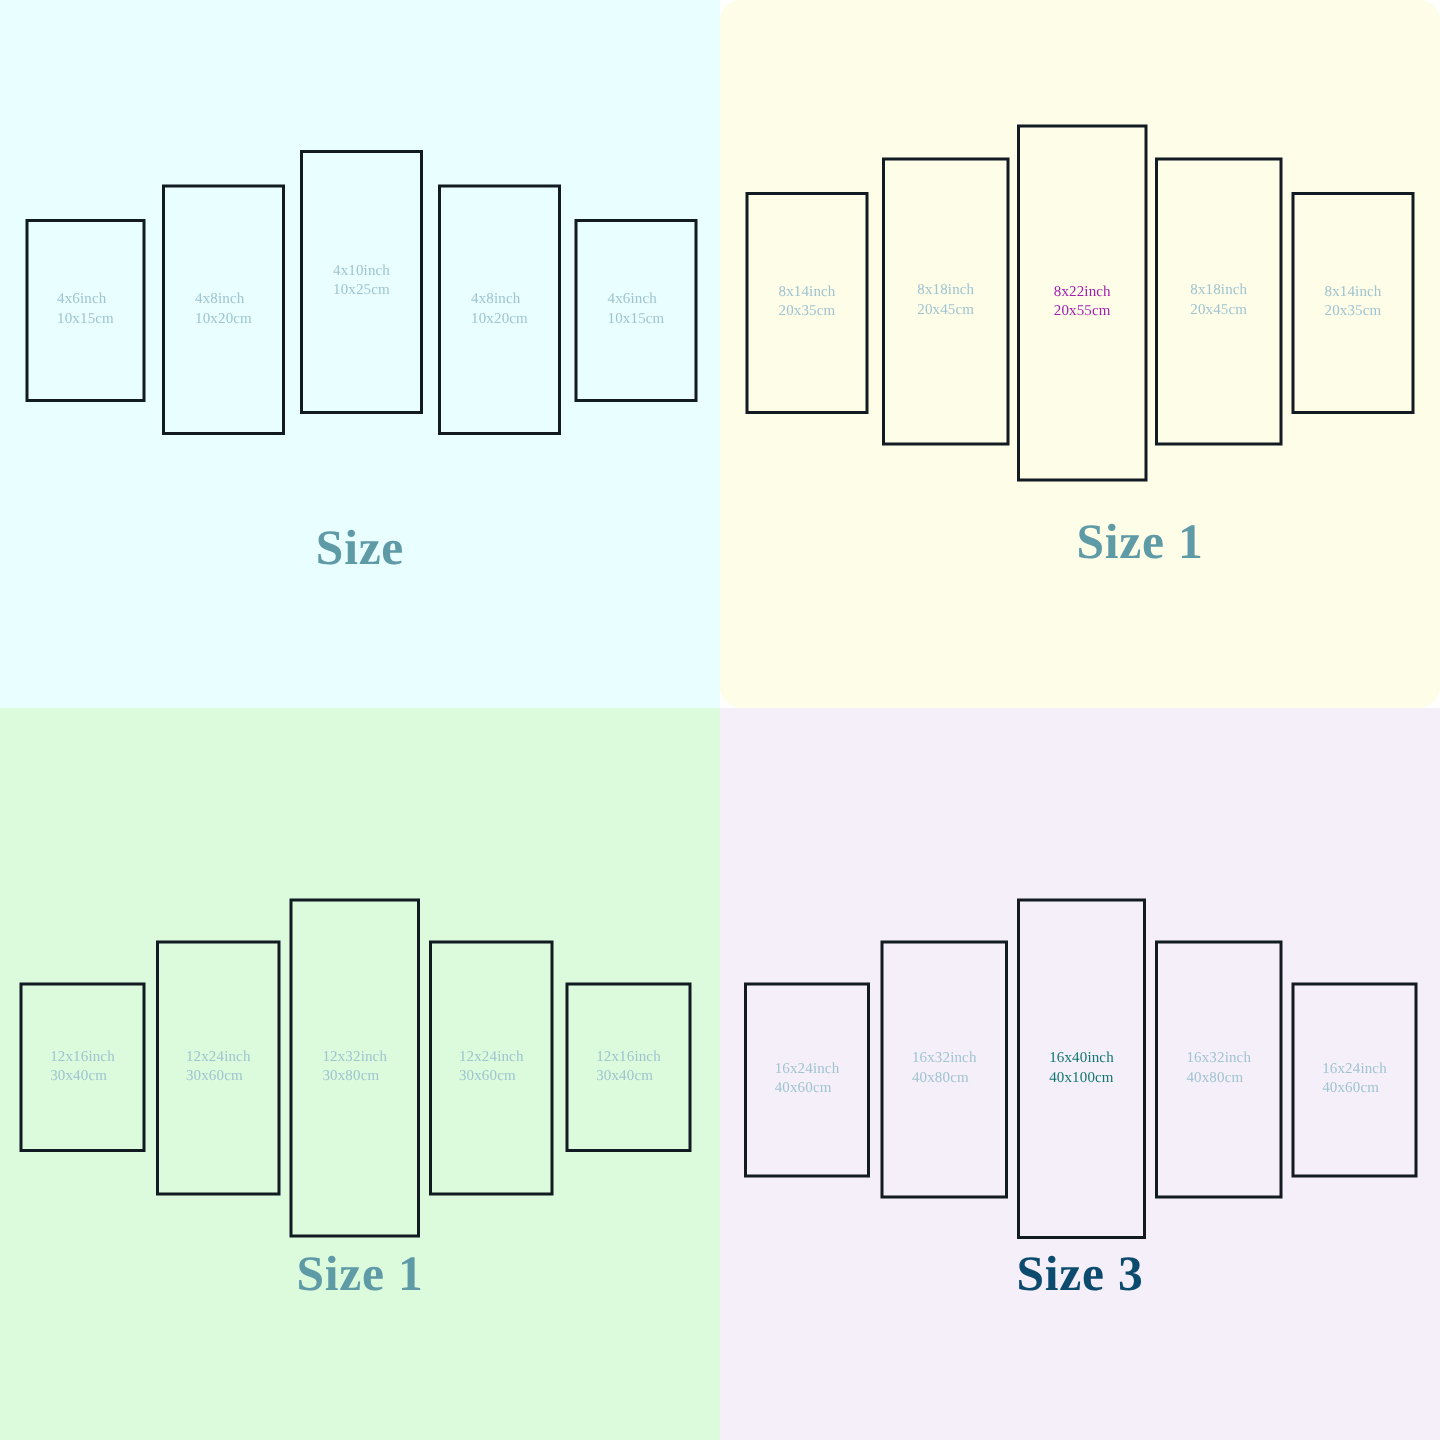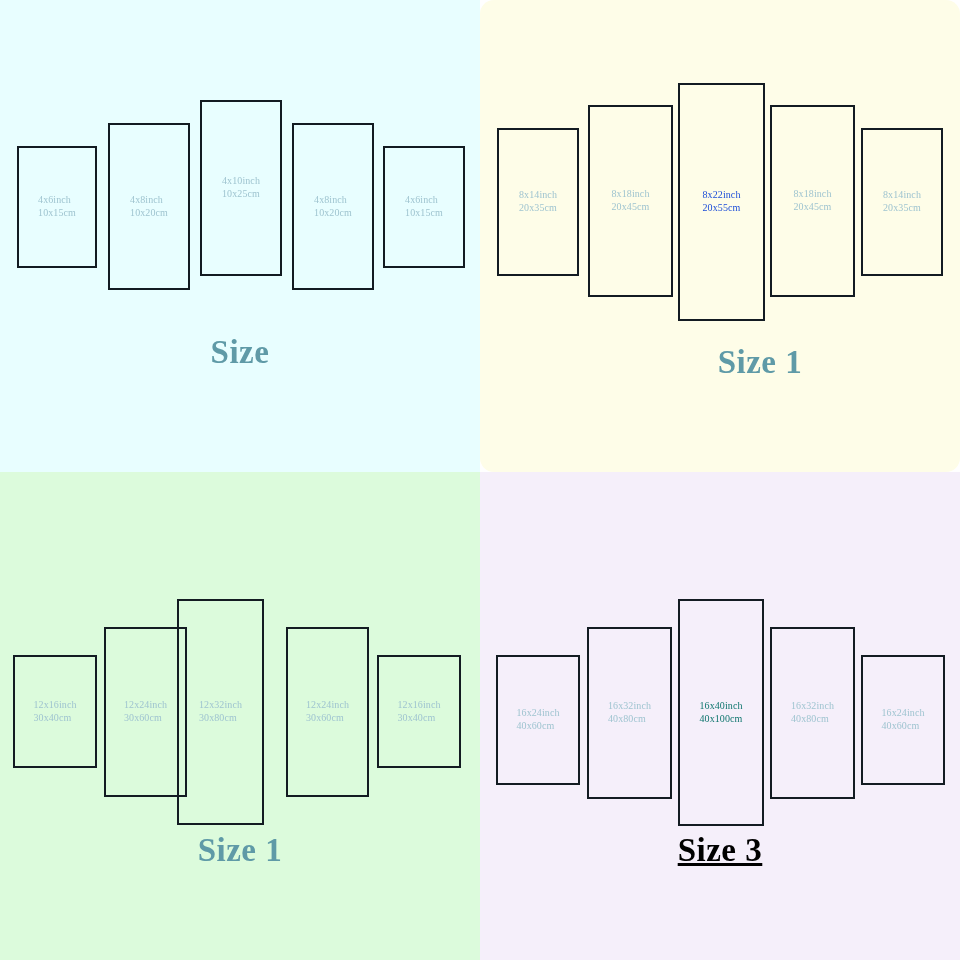--- a/index.html
+++ b/index.html
@@ -62,21 +62,21 @@
     width: 480px;
     text-align: center;
     color: #5f9aa7;
     font-family: "Liberation Serif", serif;
     font-weight: bold;
     font-size: 33px;
     letter-spacing: 0.5px;
     user-select: none;
   }
   
-  .q-tl .group-title { top: 334px; left: 0px; }
+  .q-tl .group-title { top: 348px; left: 0px; }
   .q-tr .group-title { top: 344px; left: 0px; margin-left: 40px; }
   .q-bl .group-title { top: 360px; left: 0px; }
   .q-br .group-title { top: 360px; left: 0px; }
 
   .q-bl .panel-group,
   .q-br .panel-group { top: 16px; }
 </style>
 </head>
 <body>
 
@@ -135,21 +135,21 @@
       </div>
 
       <div class="panel" style="left: 108px; top: 105px; width: 85px; height: 192px; border-color: rgb(19, 27, 34);">
         <div class="panel-label" style="color: rgb(159, 196, 208);">
           <span class="ln">8x18inch</span>
           <span class="ln">20x45cm</span>
         </div>
       </div>
 
       <div class="panel" style="left: 198px; top: 83px; width: 87px; height: 238px; border-color: rgb(19, 27, 34);">
-        <div class="panel-label" style="color: #1d4ed8;">
+        <div class="panel-label" style="color: #a21caf;">
           <span class="ln">8x22inch</span>
           <span class="ln">20x55cm</span>
         </div>
       </div>
 
       <div class="panel" style="left: 290px; top: 105px; width: 85px; height: 192px; border-color: rgb(19, 27, 34);">
         <div class="panel-label" style="color: rgb(159, 196, 208);">
           <span class="ln">8x18inch</span>
           <span class="ln">20x45cm</span>
         </div>
@@ -176,21 +176,21 @@
         </div>
       </div>
 
       <div class="panel" style="left: 104px; top: 139px; width: 83px; height: 170px; border-color: rgb(19, 27, 34);">
         <div class="panel-label" style="color: rgb(159, 196, 208);">
           <span class="ln">12x24inch</span>
           <span class="ln">30x60cm</span>
         </div>
       </div>
 
-      <div class="panel" style="left: 177px; top: 111px; width: 87px; height: 226px; border-color: rgb(19, 27, 34);">
+      <div class="panel" style="left: 193px; top: 111px; width: 87px; height: 226px; border-color: rgb(19, 27, 34);">
         <div class="panel-label" style="color: rgb(159, 196, 208);">
           <span class="ln">12x32inch</span>
           <span class="ln">30x80cm</span>
         </div>
       </div>
 
       <div class="panel" style="left: 286px; top: 139px; width: 83px; height: 170px; border-color: rgb(19, 27, 34);">
         <div class="panel-label" style="color: rgb(159, 196, 208);">
           <span class="ln">12x24inch</span>
           <span class="ln">30x60cm</span>
@@ -240,16 +240,16 @@
       </div>
 
       <div class="panel" style="left: 381px; top: 167px; width: 84px; height: 130px; border-color: rgb(19, 27, 34);">
         <div class="panel-label" style="color: rgb(159, 196, 208);">
           <span class="ln">16x24inch</span>
           <span class="ln">40x60cm</span>
         </div>
       </div>
 
     </div>
-    <div class="group-title" style="color: #000000; text-decoration: underline;">Size 3</div>
+    <div class="group-title" style="color: #0c4a6e;">Size 3</div>
   </div>
 
 </div>
 
 </body></html>

